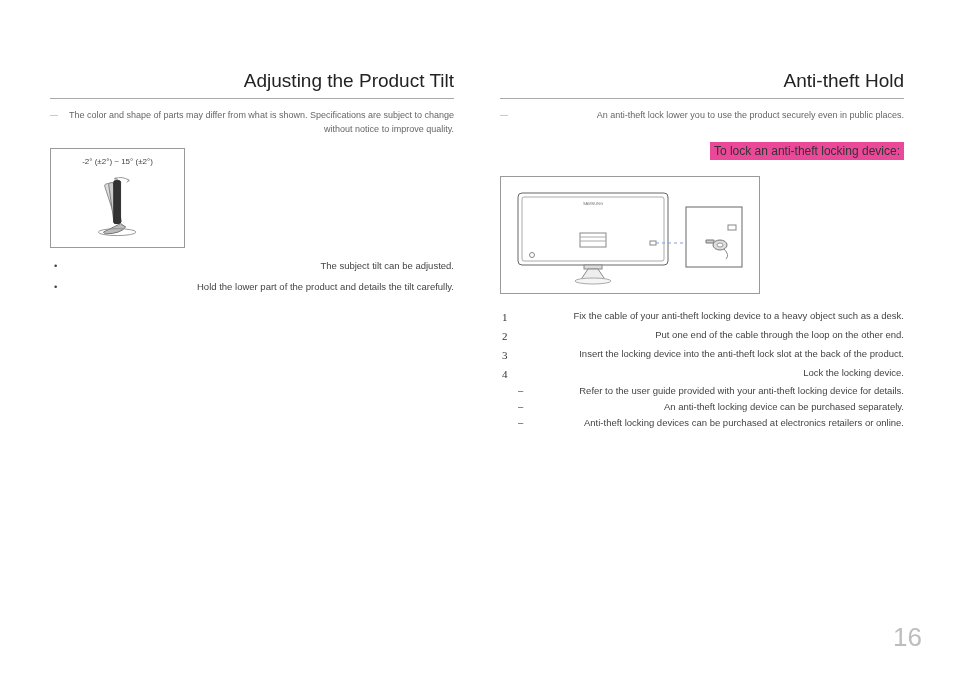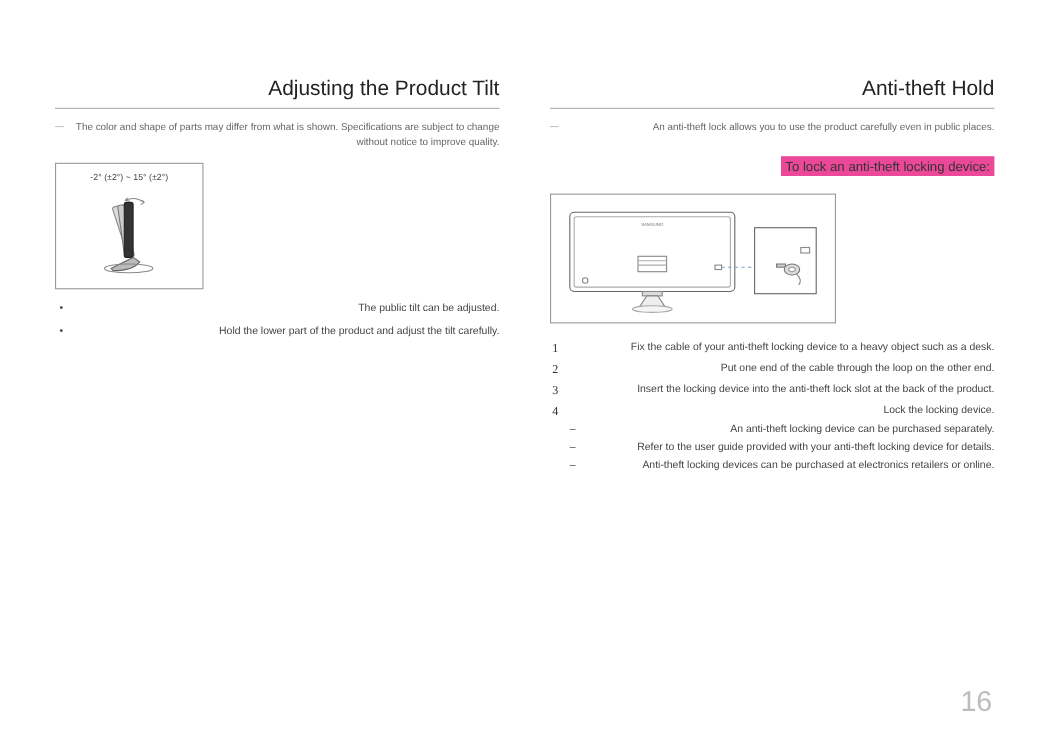--- a/index.html
+++ b/index.html
@@ -41,21 +41,21 @@
     content: "―";
     position: absolute;
     left: 0;
     top: 0;
     color: #999;
     font-size: 8px;
   }
   .tilt-figure {
     border: 1px solid #999;
     width: 135px;
-    height: 115px;
+    height: 100px;
     margin: 12px 0 10px 0;
     padding: 8px 6px;
     display: flex;
     flex-direction: column;
     align-items: center;
   }
   .tilt-caption {
     font-size: 8px;
     color: #444;
     margin-bottom: 6px;
@@ -131,21 +131,21 @@
     padding-left: 12px;
   }
   ul.sub li::before {
     content: "‒";
     position: absolute;
     left: 0;
     top: 0;
   }
   .page-num {
     position: absolute;
-    right: 52px;
+    right: 32px;
     bottom: 22px;
     font-size: 26px;
     color: #bdbdbd;
     font-weight: 300;
   }
 </style>
 </head>
 <body>
 
 <div class="columns">
@@ -168,28 +168,28 @@
         <g transform="translate(42,42) rotate(-8) translate(-42,-42)">
           <rect x="38" y="12" width="6" height="48" rx="2" fill="#ccc" stroke="#777"></rect>
         </g>
         <rect x="40" y="10" width="8" height="50" rx="2" fill="#333" stroke="#222"></rect>
         <path d="M28 70 Q44 62 48 60 L54 64 Q48 72 30 72 Z" fill="#bbb" stroke="#666"></path>
         <ellipse cx="44" cy="70" rx="22" ry="4" fill="none" stroke="#888"></ellipse>
       </svg>
     </div>
 
     <ul class="bullets">
-      <li>The public tilt can be adjusted.</li>
-      <li>Hold the lower part of the product and adjust the tilt carefully.</li>
+      <li>The subject tilt can be adjusted.</li>
+      <li>Hold the lower part of the product and details the tilt carefully.</li>
     </ul>
   </div>
 
   <div class="col">
     <h2>Anti-theft Hold</h2>
-    <p class="note">An anti-theft lock allows you to use the product carefully even in public places.</p>
+    <p class="note">An anti-theft lock lower you to use the product securely even in public places.</p>
 
     <div class="subheading">To lock an anti-theft locking device:</div>
 
     <div class="lock-figure">
       <svg width="240" height="104" viewBox="0 0 240 104">
         <rect x="8" y="10" width="150" height="72" rx="4" fill="#fff" stroke="#666"></rect>
         <rect x="12" y="14" width="142" height="64" rx="2" fill="#fff" stroke="#aaa"></rect>
         <text x="83" y="22" font-size="4" fill="#777" text-anchor="middle">SAMSUNG</text>
         <rect x="70" y="50" width="26" height="14" fill="#fff" stroke="#888"></rect>
         <line x1="70" y1="54" x2="96" y2="54" stroke="#aaa"></line>
@@ -211,22 +211,22 @@
       </svg>
     </div>
 
     <ol class="steps">
       <li><span>Fix the cable of your anti-theft locking device to a heavy object such as a desk.</span></li>
       <li><span>Put one end of the cable through the loop on the other end.</span></li>
       <li><span>Insert the locking device into the anti-theft lock slot at the back of the product.</span></li>
       <li>
         <span>Lock the locking device.</span>
         <ul class="sub">
+          <li>Refer to the user guide provided with your anti-theft locking device for details.</li>
           <li>An anti-theft locking device can be purchased separately.</li>
-          <li>Refer to the user guide provided with your anti-theft locking device for details.</li>
           <li>Anti-theft locking devices can be purchased at electronics retailers or online.</li>
         </ul>
       </li>
     </ol>
   </div>
 
 </div>
 
 <div class="page-num">16</div>
 

